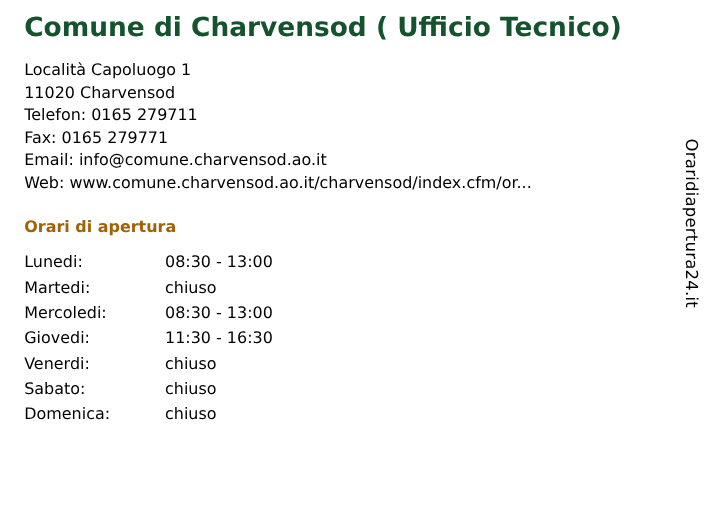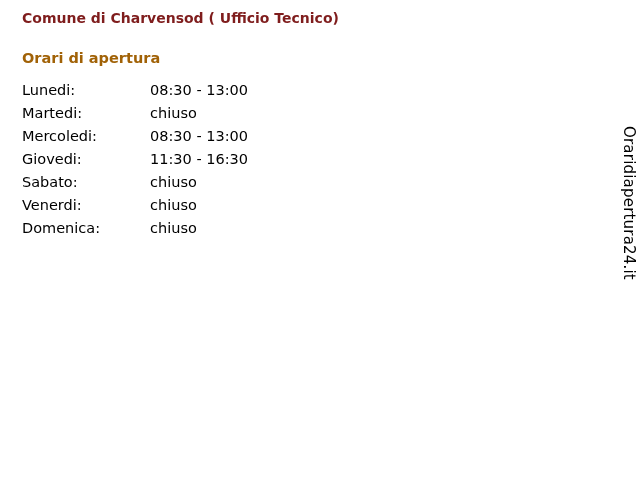--- a/index.html
+++ b/index.html
@@ -22,26 +22,26 @@
     width: 640px;
     height: 480px;
   }
   .content {
     position: absolute;
     left: 22px;
     top: 10px;
     width: 570px;
   }
   .title {
-    font-size: 14px;
+    font-size: 24px;
     font-weight: bold;
     letter-spacing: 0px;
     margin: 0 0 14px 0;
     line-height: 1.25;
-    color: #7f1d1d;
+    color: #14532d;
   }
   .address-block {
     font-size: 14.5px;
     line-height: 20.5px;
     color: #000000;
   }
   .address-block div {
     white-space: nowrap;
   }
   .section-title {
@@ -80,20 +80,28 @@
 </style>
 </head>
 <body>
 
 <div class="page">
 
   <div class="content">
 
     <h1 class="title">Comune di Charvensod ( Ufficio Tecnico)</h1>
 
+    <div class="address-block">
+      <div>Località Capoluogo 1</div>
+      <div>11020 Charvensod</div>
+      <div>Telefon: 0165 279711</div>
+      <div>Fax: 0165 279771</div>
+      <div>Email: info@comune.charvensod.ao.it</div>
+      <div>Web: www.comune.charvensod.ao.it/charvensod/index.cfm/or...</div>
+    </div>
 
     <div class="section-title">Orari di apertura</div>
 
     <table class="hours">
       <tbody>
         <tr>
           <td class="day">Lunedi:</td>
           <td class="value">08:30 - 13:00</td>
         </tr>
         <tr>
@@ -102,25 +110,25 @@
         </tr>
         <tr>
           <td class="day">Mercoledi:</td>
           <td class="value">08:30 - 13:00</td>
         </tr>
         <tr>
           <td class="day">Giovedi:</td>
           <td class="value">11:30 - 16:30</td>
         </tr>
         <tr>
-          <td class="day">Sabato:</td>
+          <td class="day">Venerdi:</td>
           <td class="value">chiuso</td>
         </tr>
         <tr>
-          <td class="day">Venerdi:</td>
+          <td class="day">Sabato:</td>
           <td class="value">chiuso</td>
         </tr>
         <tr>
           <td class="day">Domenica:</td>
           <td class="value">chiuso</td>
         </tr>
       </tbody>
     </table>
 
   </div>

